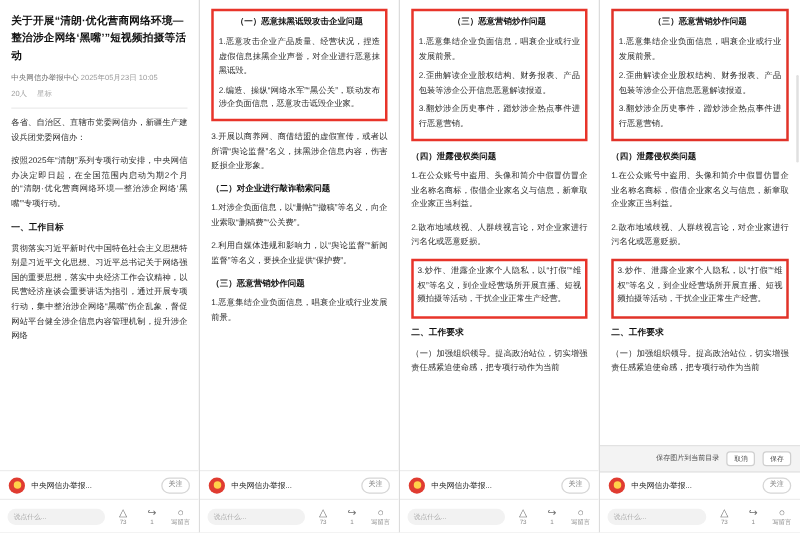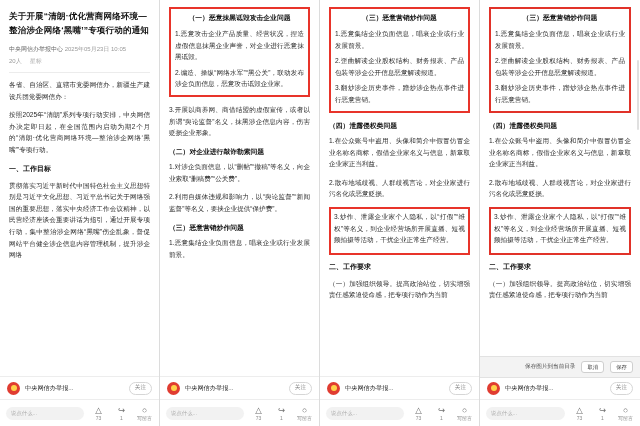--- a/index.html
+++ b/index.html
@@ -225,21 +225,21 @@
     background: rgba(0,0,0,0.12);
   }
 </style>
 </head>
 <body>
 
 <div class="stage">
 
   <div class="panel">
     <div class="body-scroll">
-      <div class="headline">关于开展“清朗·优化营商网络环境—整治涉企网络‘黑嘴’”专项行动的通知</div>
+      <div class="headline">关于开展“清朗·优化营商网络环境—整治涉企网络‘黑嘴’”短视频拍摄等活动</div>
       <div class="meta-line">
         <span class="src">中央网信办举报中心</span>
         <span>2025年05月23日 10:05</span>
       </div>
       <div class="meta-stats">
         <span>20人</span>
         <span class="star">星标</span>
       </div>
       <div class="divider"></div>
       <p class="para">各省、自治区、直辖市党委网信办，新疆生产建设兵团党委网信办：</p>

